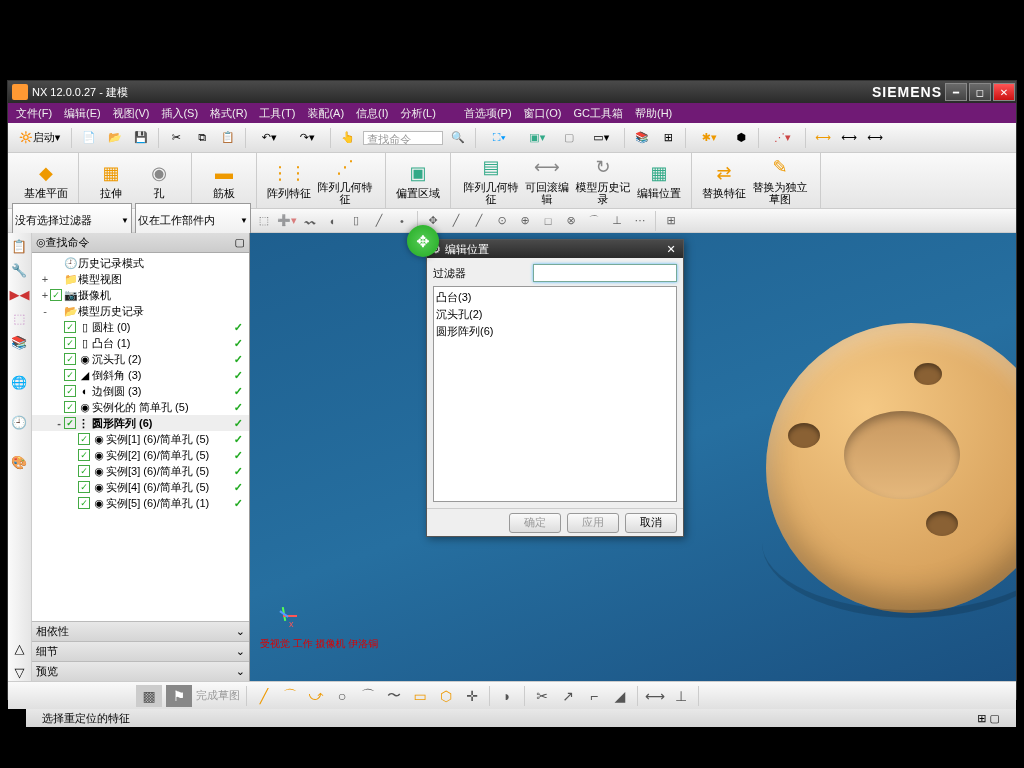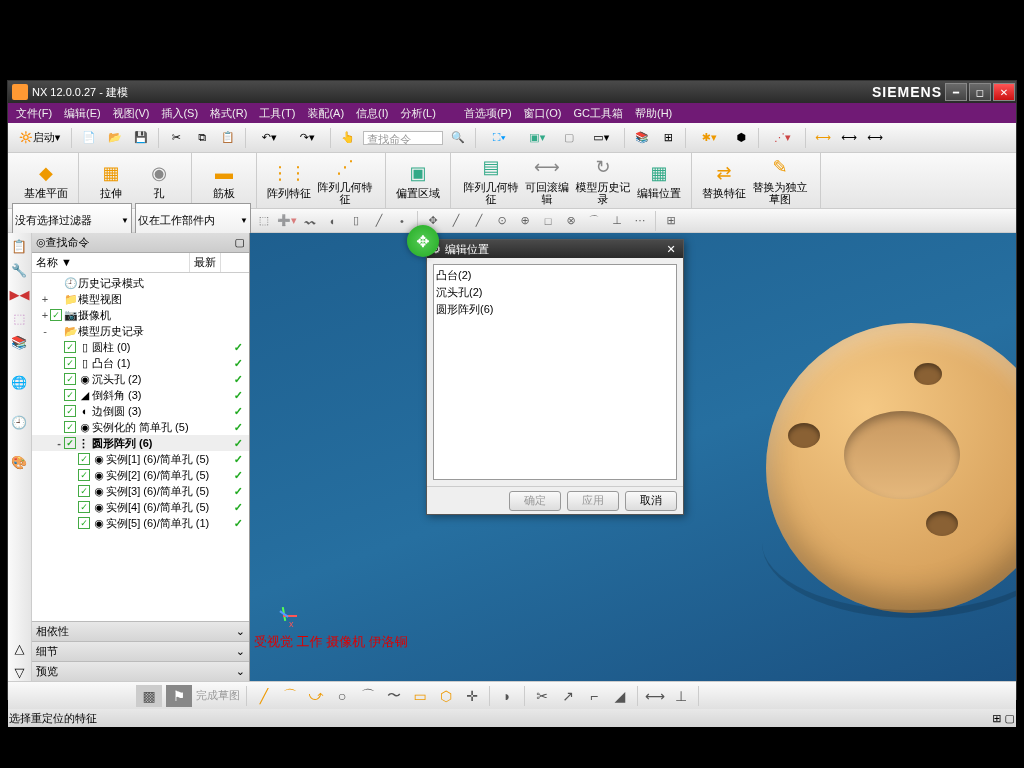--- a/index.html
+++ b/index.html
@@ -47,24 +47,24 @@
 .navacc { height: 20px; background: linear-gradient(#e8e8e8,#d5d5d5); border-top: 1px solid #bbb; display: flex; align-items: center; padding: 0 4px; justify-content: space-between; }
 .viewport { flex: 1; background: linear-gradient(160deg,#1e5f8f 0%,#266fa0 50%,#1a5080 100%); position: relative; overflow: hidden; }
 .model { position: absolute; right: -40px; top: 90px; width: 290px; height: 290px; border-radius: 50%; background: radial-gradient(circle at 35% 30%, #f5c985, #daa560 60%, #b58344 100%); box-shadow: inset 0 -15px 30px rgba(0,0,0,.25), inset 0 12px 20px rgba(255,255,255,.3); }
 .model .bolthole { position: absolute; width: 32px; height: 25px; border-radius: 50%; background: #8a6134; box-shadow: inset 0 3px 5px rgba(0,0,0,.4); }
 .model .bh1 { left: 22px; top: 100px; }
 .model .bh2 { left: 148px; top: 40px; width: 28px; height: 22px; }
 .model .bh3 { left: 160px; top: 188px; }
 .model .centerhole { position: absolute; left: 78px; top: 88px; width: 116px; height: 88px; border-radius: 50%; background: linear-gradient(#c89860,#e5b87c); box-shadow: inset 0 5px 10px rgba(0,0,0,.3); }
 .model .rim { position: absolute; left: -4px; top: 145px; width: 298px; height: 150px; border-radius: 50%; border-bottom: 8px solid rgba(0,0,0,.15); background: transparent; }
 .triad { position: absolute; left: 25px; bottom: 52px; width: 30px; height: 30px; }
-.vtext { position: absolute; left: 4px; bottom: 30px; color: #d00; font-size: 13px; }
+.vtext { position: absolute; left: 10px; bottom: 30px; color: #d00; font-size: 10px; }
 .bottool { height: 28px; background: linear-gradient(#fafafa,#e0e0e0); display: flex; align-items: center; padding: 0 6px; gap: 4px; border-top: 1px solid #ccc; }
 .bbtn { width: 22px; height: 22px; display: flex; align-items: center; justify-content: center; font-size: 14px; color: #555; }
-.status { height: 18px; background: linear-gradient(#e8e8e8,#d5d5d5); display: flex; align-items: center; padding: 0 1px; }
+.status { height: 18px; background: linear-gradient(#e8e8e8,#d5d5d5); display: flex; align-items: center; padding: 0 16px; margin-left: 18px; }
 .dialog-move { position: absolute; left: 407px; top: 225px; width: 32px; height: 32px; border-radius: 50%; background: radial-gradient(#5c5,#2a2); display: flex; align-items: center; justify-content: center; color: #fff; font-size: 16px; z-index: 10; box-shadow: 0 0 6px rgba(0,0,0,.4); }
 .dialog { position: absolute; left: 426px; top: 239px; width: 258px; background: #efefef; border: 1px solid #555; box-shadow: 2px 2px 8px rgba(0,0,0,.4); z-index: 5; }
 .dlg-title { height: 18px; background: linear-gradient(#4a4a4a,#2a2a2a); color: #fff; display: flex; align-items: center; padding: 0 4px; }
 .dlg-title .gear { margin-right: 4px; }
 .dlg-title .x { margin-left: auto; width: 16px; text-align: center; }
 .dlg-body { padding: 6px; }
 .dlg-row { display: flex; align-items: center; margin-bottom: 4px; }
 .dlg-input { flex: 0 0 76px; height: 18px; border: 1px solid #7a9; margin-left: auto; background: #fff; box-shadow: 0 0 3px #5bf; }
 .dlg-list { height: 216px; border: 1px solid #999; background: #fff; padding: 2px; }
 .dlg-list div { padding: 1px 0; }
@@ -259,24 +259,20 @@
       <div class="gicon">△</div>
       <div class="gicon">▽</div>
     </div>
 
     <div class="navpanel">
       <div class="navhead">
         <span>◎ </span>
           <span>查找命令</span>
         <span style="margin-left:auto">▢</span>
       </div>
-      <div class="navcols">
-        <div class="navcol" style="width:158px">名称 ▼</div>
-        <div class="navcol">最新</div>
-      </div>
       <div class="navtree" id="navtree">
           <div class="trow">
             <span class="ind" style="width:4px"></span>
             <span class="exp"></span>
             <span style="width:14px;display:inline-block"></span>
             <span class="ico">🕘</span>
             <span class="lbl">历史记录模式</span>
           </div>
           <div class="trow">
             <span class="ind" style="width:4px"></span>
@@ -464,22 +460,26 @@
 
 <div class="dialog-move">✥</div>
 
 <div class="dialog">
   <div class="dlg-title">
     <span class="gear">⚙</span>
     <span>编辑位置</span>
     <span class="x">✕</span>
   </div>
   <div class="dlg-body">
+    <div class="dlg-row">
+      <span>过滤器</span>
+      <input class="dlg-input" value="" style="">
+    </div>
     <div class="dlg-list">
-      <div>凸台(2)</div>
+      <div>凸台(3)</div>
       <div>沉头孔(2)</div>
       <div>圆形阵列(6)</div>
     </div>
   </div>
   <div class="dlg-foot">
     <div class="dbtn disabled">确定</div>
     <div class="dbtn disabled">应用</div>
     <div class="dbtn">取消</div>
   </div>
 </div>

